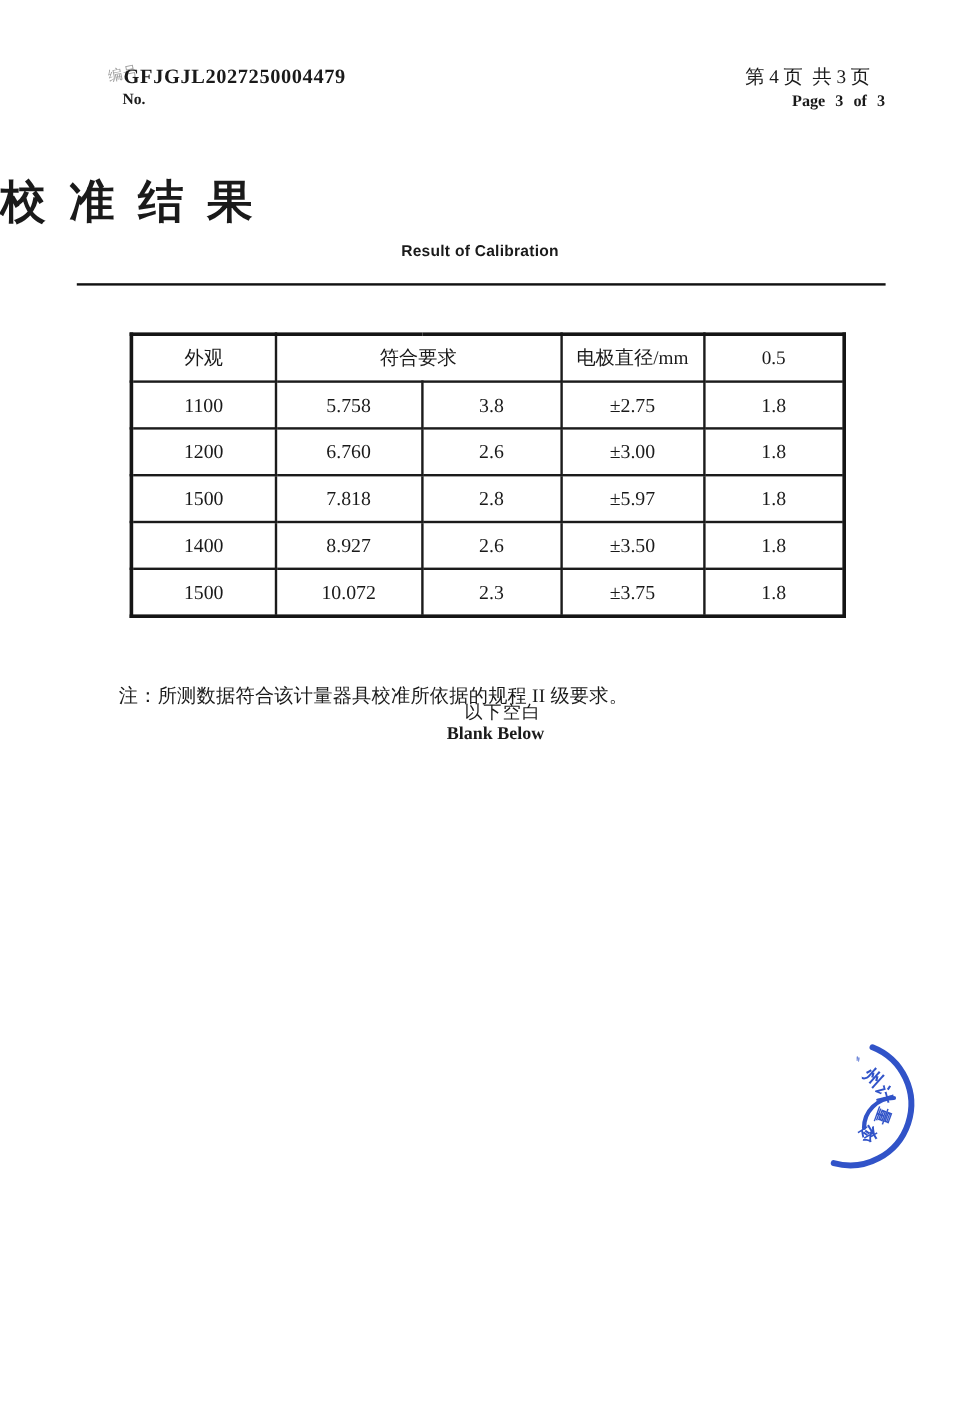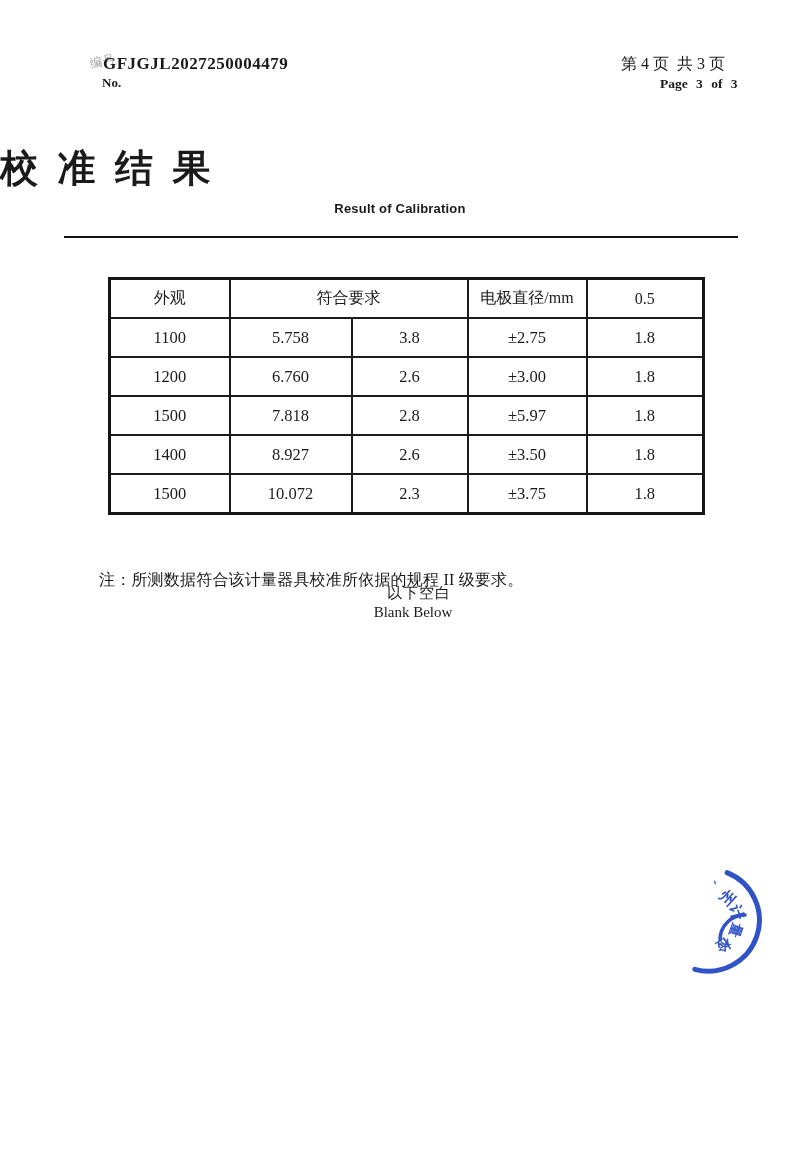--- a/index.html
+++ b/index.html
@@ -60,21 +60,21 @@
     position:absolute;left:99px;top:541px;font-size:16px;letter-spacing:.2px;
     white-space:pre;
     margin-top:29px;
   }
   .blank-cn{
     position:absolute;top:584px;left:0;width:800px;box-sizing:border-box;
     padding-left:38px;text-align:center;font-size:15px;letter-spacing:1px;
   }
   .blank-en{
     position:absolute;top:604px;left:0;width:800px;box-sizing:border-box;
-    padding-left:26px;text-align:center;font-size:15px;font-weight:normal;
+    padding-left:26px;text-align:center;font-size:15px;font-weight:bold;
   }
   
   .stamp{
     position:absolute;left:666px;top:846px;width:132px;height:164px;
     opacity:.93;pointer-events:none;
   }
   .stamp text{
     font-family:"Liberation Serif","DejaVu Serif",serif;font-weight:bold;
   }
 </style>

